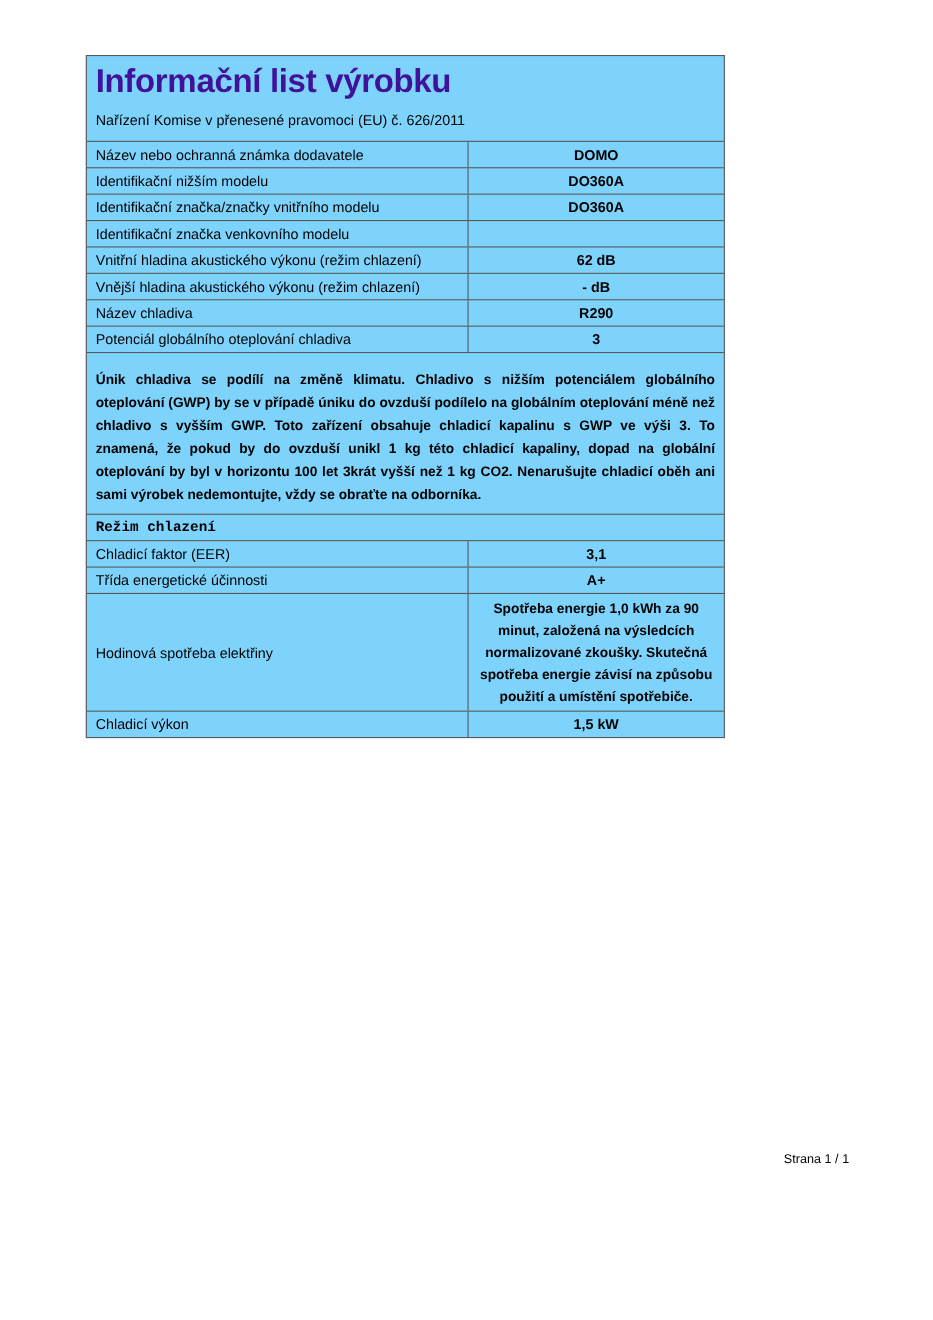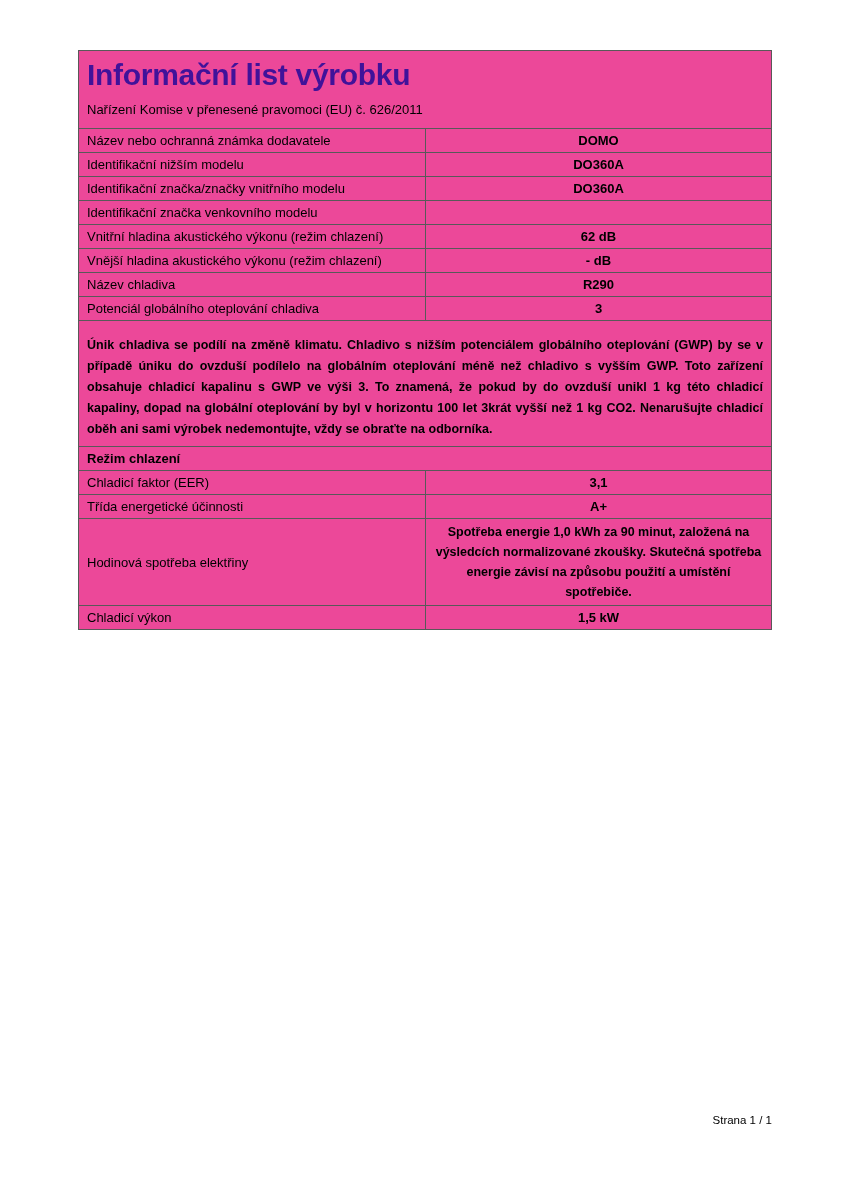--- a/index.html
+++ b/index.html
@@ -12,24 +12,24 @@
     width: 848px;
     height: 1200px;
     font-family: "Liberation Sans", sans-serif;
     color: #000000;
     overflow: hidden;
   }
   .doc {
     position: absolute;
     left: 78px;
     top: 50px;
-    width: 694px;
+    width: 581px;
     box-sizing: border-box;
     border: 1px solid #595959;
-    background: #ec4899;
+    background: #7dd3fc;
   }
   .doc-header {
     box-sizing: border-box;
     height: 77px;
     padding: 5px 8px 0 8px;
   }
   .doc-title {
     margin: 0;
     font-size: 30px;
     line-height: 38px;
@@ -93,25 +93,26 @@
   }
   .tsection {
     border-top: 1px solid #595959;
     box-sizing: border-box;
     min-height: 24px;
     display: flex;
     align-items: center;
     padding: 3px 8px;
     font-size: 13px;
     font-weight: 700;
+    font-family: Liberation Mono, monospace;
   }
   .page-footer {
     position: absolute;
     left: 78px;
-    top: 1114px;
+    top: 1048px;
     width: 694px;
     text-align: right;
     font-size: 11.5px;
     color: #000000;
   }
 </style>
 </head>
 <body>
 
 <div class="doc">

